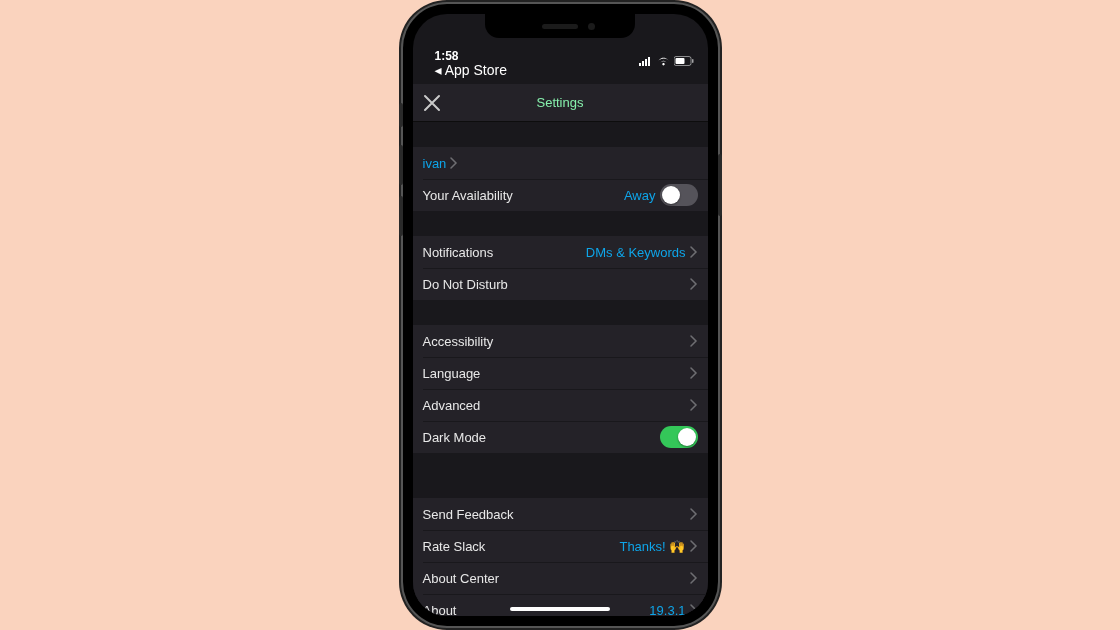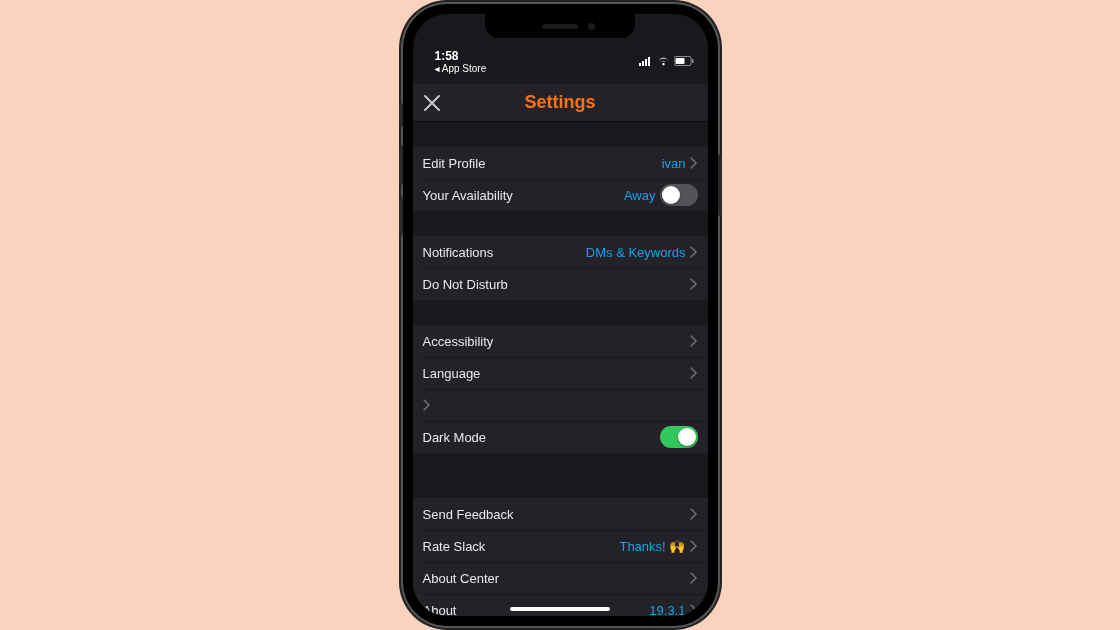--- a/index.html
+++ b/index.html
@@ -52,37 +52,37 @@
       height: 38px;
       display: flex;
       justify-content: space-between;
       align-items: flex-start;
       padding: 4px 14px 0 22px;
       font-size: 12px;
       font-weight: 600;
       margin-top: 32px;
     }
     .sb-left { line-height: 1.1; }
-    .sb-back { font-size: 10px; font-weight: 400; color: #fff; }
+    .sb-back { font-size: 14px; font-weight: 400; color: #fff; }
     .sb-right-icons { display:flex; gap:4px; align-items:center; padding-top:6px; }
     .sb-right-icons svg { display:block; }
     .nav-bar {
       height: 38px;
       background: #242228;
       display: flex;
       align-items: center;
       justify-content: center;
       position: relative;
       border-bottom: 1px solid #0d0d0d;
     }
     .nav-close {
       position: absolute; left: 8px; top: 50%; transform: translateY(-50%);
       width: 22px; height: 22px; color: #c9c9c9;
     }
-    .nav-title { font-size: 18px; font-weight: 700; color: #f97316; }
+    .nav-title { font-size: 13px; font-weight: 400; color: #86efac; }
     .content { background: #19181c; overflow-y: hidden; }
     .spacer { height: 25px; background: #19181c; }
     .spacer-lg { height: 45px; background: #19181c; }
     .group { background: #242228; }
     .row {
       height: 32px;
       display: flex;
       align-items: center;
       padding: 0 10px;
       font-size: 13px;
@@ -153,21 +153,20 @@
           <path stroke="#c9c9c9" stroke-width="2" stroke-linecap="round" d="M4 4l14 14M18 4L4 18" fill="none"></path>
         </svg>
       <div class="nav-title">Settings</div>
     </div>
 
     <div class="content">
       <div class="spacer"></div>
 
       <div class="group">
         <div class="row">
-          <span class="row-label">Edit Profile</span>
           <span class="row-value">ivan</span>
           <svg class="chevron" viewBox="0 0 8 12">
               <path d="M1 1l5 5-5 5" stroke="currentColor" stroke-width="1.5" fill="none" stroke-linecap="round"></path>
             </svg>
         </div>
         <div class="row">
           <span class="row-label">Your Availability</span>
           <span class="row-value" style="">Away</span>
           <div class="toggle off">
               <div class="knob"></div>
@@ -202,20 +201,21 @@
               <path d="M1 1l5 5-5 5" stroke="currentColor" stroke-width="1.5" fill="none" stroke-linecap="round"></path>
             </svg>
         </div>
         <div class="row">
           <span class="row-label">Language</span>
           <svg class="chevron" viewBox="0 0 8 12">
               <path d="M1 1l5 5-5 5" stroke="currentColor" stroke-width="1.5" fill="none" stroke-linecap="round"></path>
             </svg>
         </div>
         <div class="row">
+          <span class="row-label">Advanced</span>
           <svg class="chevron" viewBox="0 0 8 12">
               <path d="M1 1l5 5-5 5" stroke="currentColor" stroke-width="1.5" fill="none" stroke-linecap="round"></path>
             </svg>
         </div>
         <div class="row">
           <span class="row-label">Dark Mode</span>
           <div class="toggle on">
               <div class="knob"></div>
             </div>
         </div>

